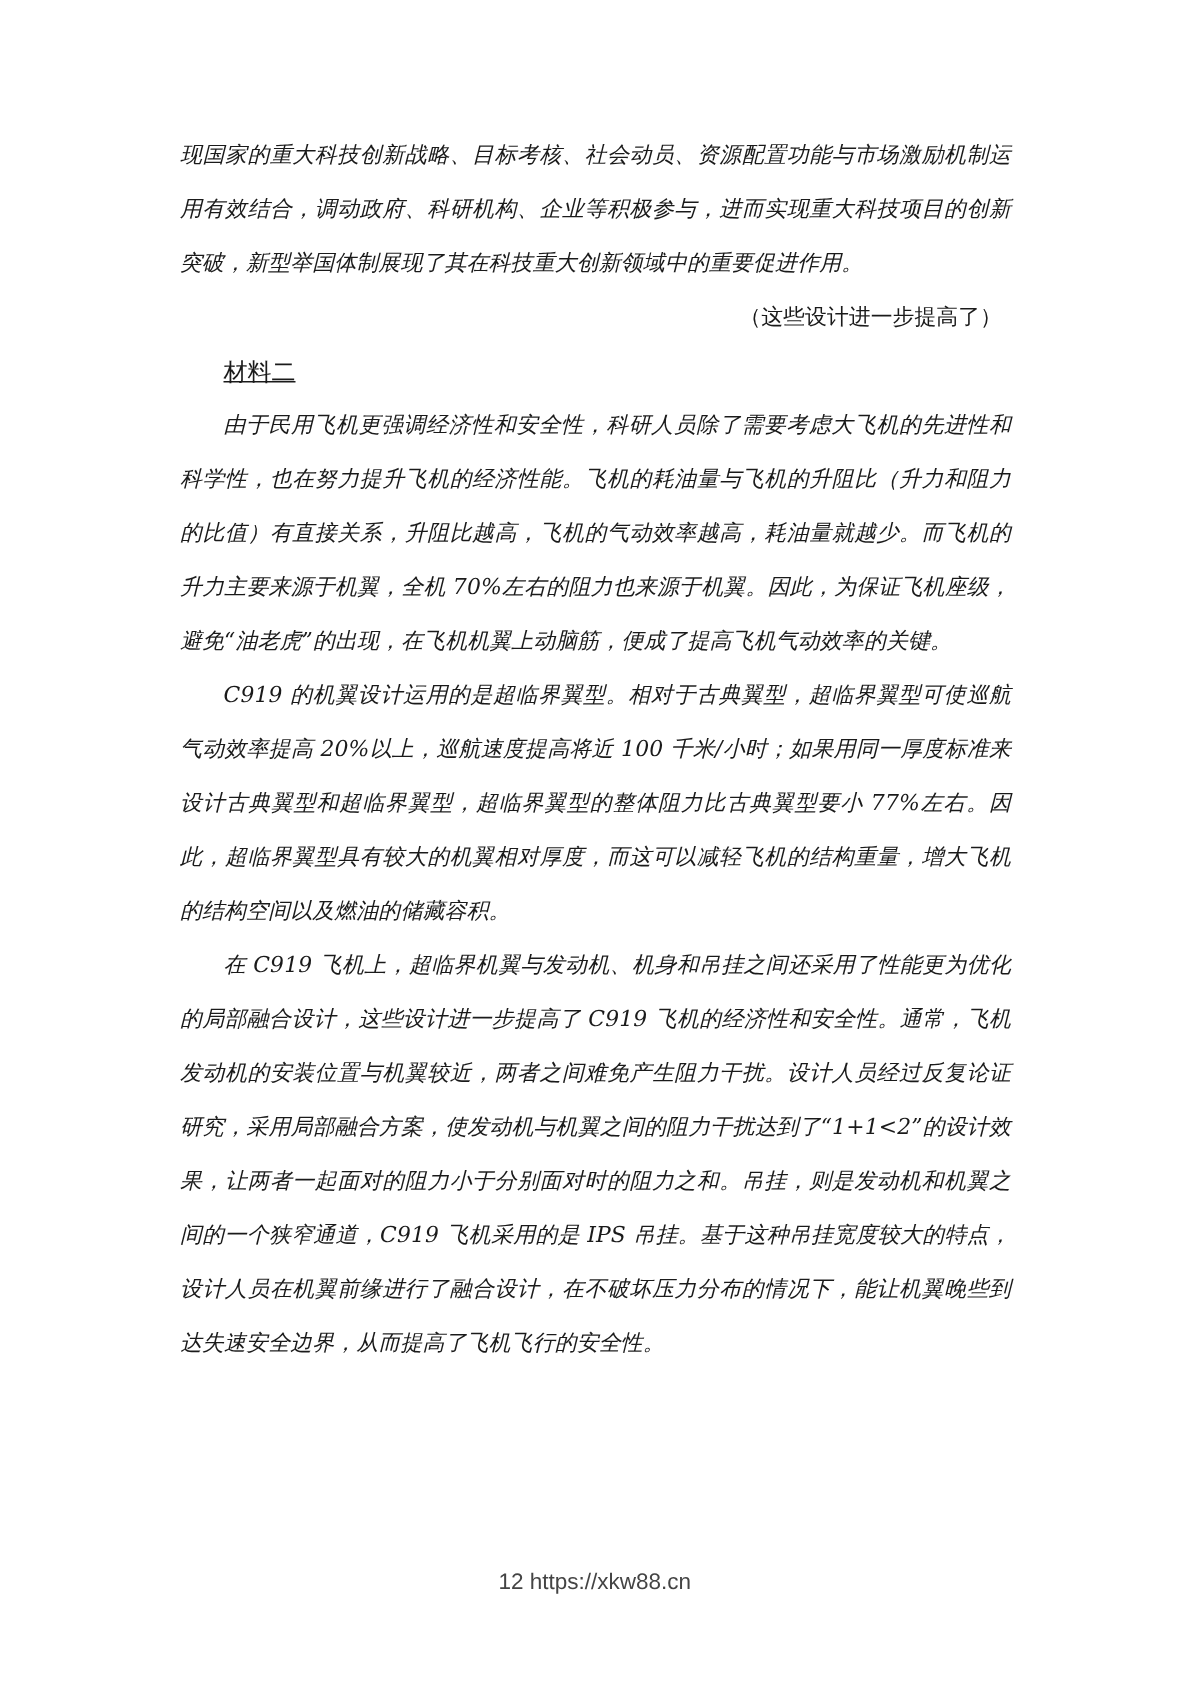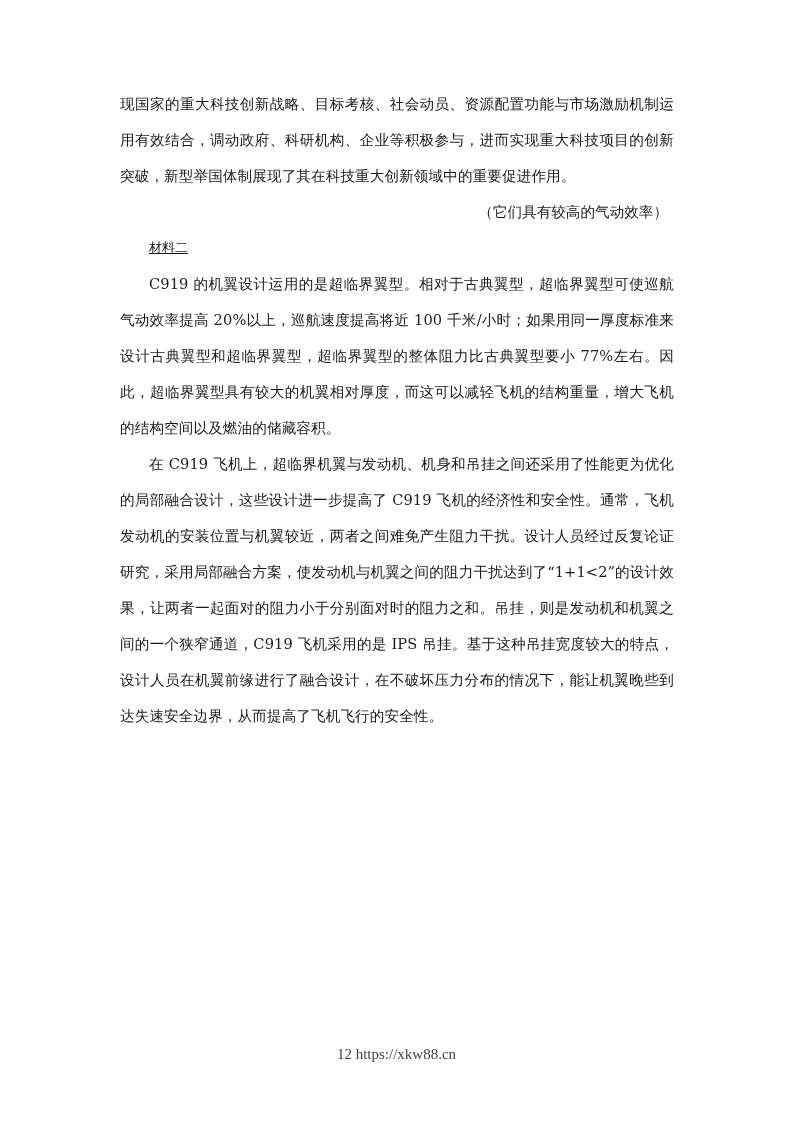--- a/index.html
+++ b/index.html
@@ -1,32 +1,33 @@
 <!DOCTYPE html>
 <html><head>
 <meta charset="utf-8">
 <style>
   html, body { margin: 0; padding: 0; background: #ffffff; }
   body { width: 793px; height: 1122px; position: relative; overflow: hidden;
          font-family: "DejaVu Serif", "Liberation Serif", serif; color: #1a1a1a; }
   .page { position: absolute; left: 120px; top: 86px; width: 554px; }
   .para { font-size: 14.6px; line-height: 36px; margin: 0; text-align: justify;
-          text-justify: inter-character; letter-spacing: 0.1px; }
+          text-justify: inter-character; letter-spacing: 0.1px; font-style: italic; }
   .indent { text-indent: 29px; }
   .source { font-size: 14.6px; line-height: 36px; margin: 0; text-align: right; padding-right: 6px; }
-  .heading { font-size: 13px; line-height: 36px; margin: 0; text-indent: 29px; text-decoration: underline; }
+  .heading { font-size: 16px; line-height: 36px; margin: 0; text-indent: 29px; text-decoration: underline; }
   .footer { position: absolute; left: 0; width: 793px; top: 1046px; text-align: center;
-            font-family: Liberation Serif, serif; font-size: 15px; color: #444; }
+            font-family: Liberation Sans, sans-serif; font-size: 15px; color: #444; }
 </style>
 </head>
 <body>
 
 <div class="page">
   <p class="para">现国家的重大科技创新战略、目标考核、社会动员、资源配置功能与市场激励机制运用有效结合，调动政府、科研机构、企业等积极参与，进而实现重大科技项目的创新突破，新型举国体制展现了其在科技重大创新领域中的重要促进作用。</p>
-  <p class="source">（它们具有较高的气动效率）</p>
+  <p class="source">（这些设计进一步提高了）</p>
 
   <p class="heading">材料二</p>
+  <p class="para indent">由于民用飞机更强调经济性和安全性，科研人员除了需要考虑大飞机的先进性和科学性，也在努力提升飞机的经济性能。飞机的耗油量与飞机的升阻比（升力和阻力的比值）有直接关系，升阻比越高，飞机的气动效率越高，耗油量就越少。而飞机的升力主要来源于机翼，全机 70%左右的阻力也来源于机翼。因此，为保证飞机座级，避免“油老虎”的出现，在飞机机翼上动脑筋，便成了提高飞机气动效率的关键。</p>
   <p class="para indent">C919 的机翼设计运用的是超临界翼型。相对于古典翼型，超临界翼型可使巡航气动效率提高 20%以上，巡航速度提高将近 100 千米/小时；如果用同一厚度标准来设计古典翼型和超临界翼型，超临界翼型的整体阻力比古典翼型要小 77%左右。因此，超临界翼型具有较大的机翼相对厚度，而这可以减轻飞机的结构重量，增大飞机的结构空间以及燃油的储藏容积。</p>
   <p class="para indent">在 C919 飞机上，超临界机翼与发动机、机身和吊挂之间还采用了性能更为优化的局部融合设计，这些设计进一步提高了 C919 飞机的经济性和安全性。通常，飞机发动机的安装位置与机翼较近，两者之间难免产生阻力干扰。设计人员经过反复论证研究，采用局部融合方案，使发动机与机翼之间的阻力干扰达到了“1+1&lt;2”的设计效果，让两者一起面对的阻力小于分别面对时的阻力之和。吊挂，则是发动机和机翼之间的一个狭窄通道，C919 飞机采用的是 IPS 吊挂。基于这种吊挂宽度较大的特点，设计人员在机翼前缘进行了融合设计，在不破坏压力分布的情况下，能让机翼晚些到达失速安全边界，从而提高了飞机飞行的安全性。</p>
 
 </div>
 
 <div class="footer">12 https://xkw88.cn</div>
 
 </body></html>

